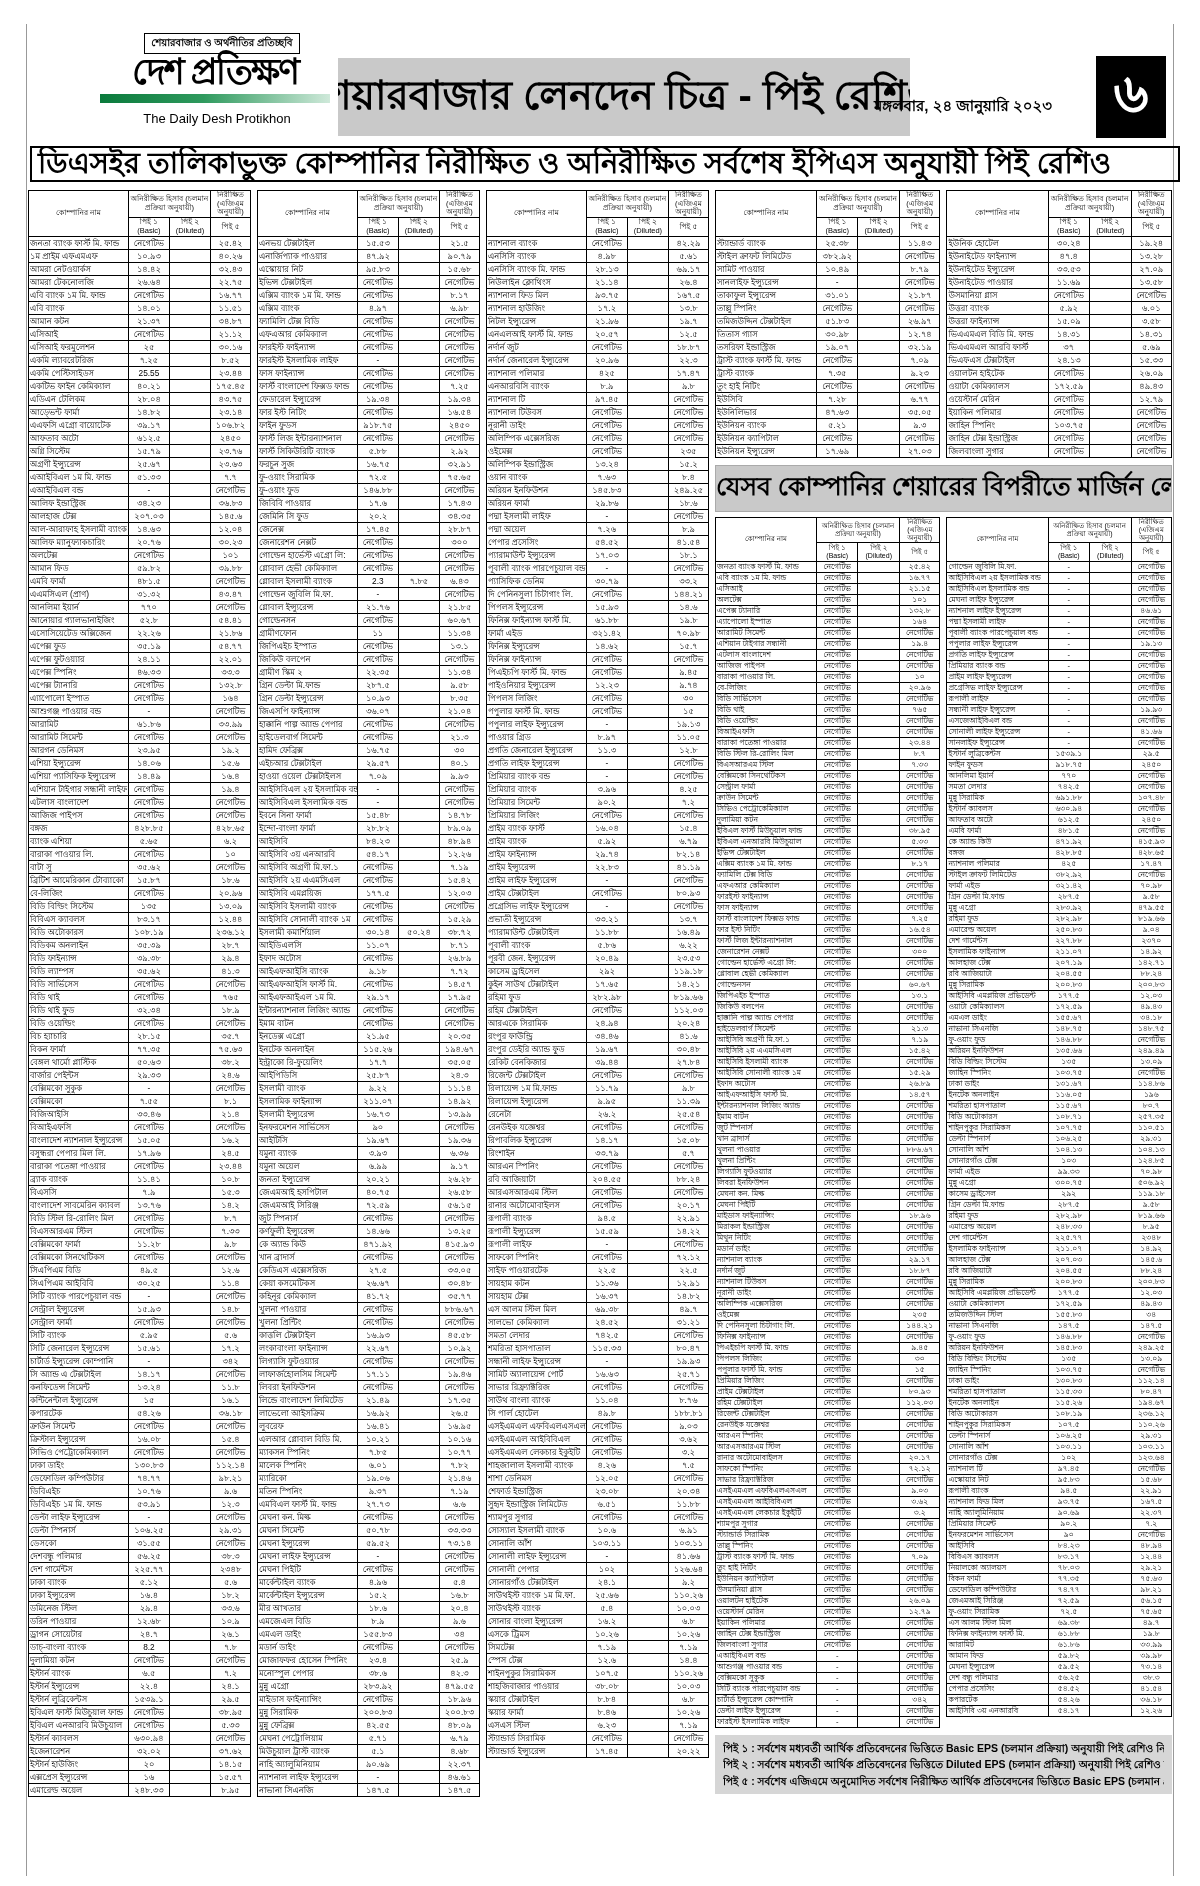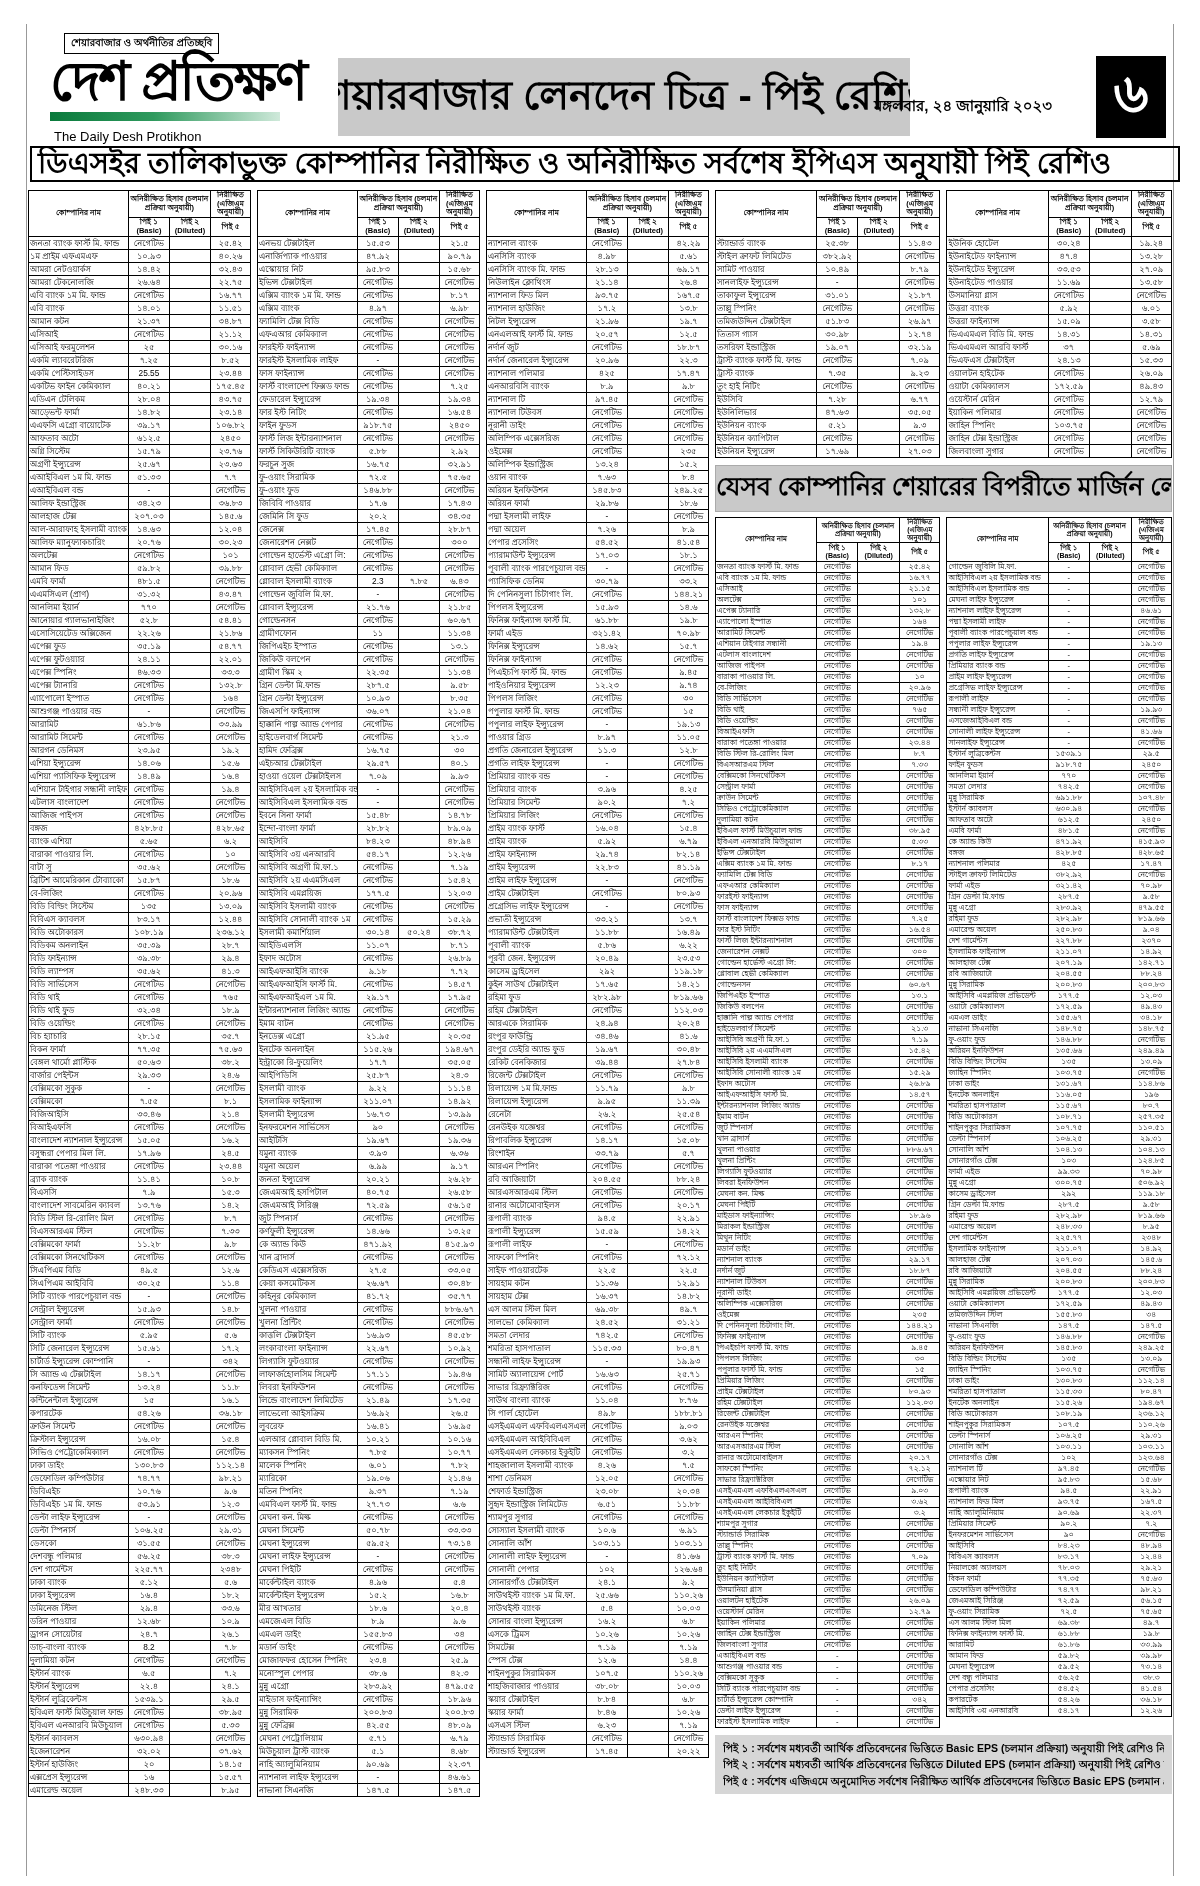--- a/index.html
+++ b/index.html
@@ -1,38 +1,38 @@
 <!DOCTYPE html>
 <html><head>
 <meta charset="utf-8">
 <style>
   html,body{margin:0;padding:0;background:#f2f2f2;}
   body{width:1200px;height:1886px;position:relative;font-family:"Liberation Sans","DejaVu Sans",sans-serif;color:#000;background:#fff;}
   .frame{position:absolute;top:24px;left:26px;right:26px;bottom:10px;border-left:1px solid #999;border-right:1px solid #999;pointer-events:none;}
   
   .masthead{position:absolute;top:28px;left:30px;right:30px;height:116px;}
-  .logo-block{position:absolute;left:20px;top:4px;width:330px;}
+  .logo-block{position:absolute;left:20px;top:4px;width:330px;text-align:center;}
   .logo-tagline{display:inline-block;border:1px solid #000;background:#fff;font-size:10px;font-weight:bold;padding:1px 6px;margin-left:14px;}
-  .logo-main{font-size:54px;font-weight:bold;line-height:1.02;letter-spacing:-2px;white-space:nowrap;}
+  .logo-main{font-size:36px;font-weight:bold;line-height:1.02;letter-spacing:-2px;white-space:nowrap;}
   .logo-strip{height:9px;background:linear-gradient(90deg,#0a7a3c 0%,#2f9a5e 45%,#cfe9da 100%);margin-top:-4px;width:230px;display:inline-block;vertical-align:middle;}
   .logo-sub{display:inline-block;font-size:13px;font-weight:normal;vertical-align:middle;margin-left:4px;white-space:nowrap;}
   .main-title-box{position:absolute;left:308px;top:30px;width:572px;height:78px;background:#c9c9c9;display:flex;align-items:center;justify-content:center;font-size:40px;font-weight:bold;white-space:nowrap;overflow:hidden;}
   .date{position:absolute;right:118px;top:66px;font-size:15px;font-weight:bold;white-space:nowrap;margin-left:32px;}
   .page-num{position:absolute;right:4px;top:28px;width:70px;height:82px;background:#000;color:#fff;display:flex;align-items:center;justify-content:center;font-size:54px;font-weight:bold;}
   
   .subtitle-box{position:absolute;top:146px;left:30px;right:20px;height:36px;border:2px solid #000;display:flex;align-items:center;padding-left:6px;font-size:29px;font-weight:bold;white-space:nowrap;overflow:hidden;box-sizing:border-box;}
   
   .content{position:absolute;top:190px;left:28px;right:28px;display:flex;gap:6px;align-items:flex-start;}
   .col{flex:1;min-width:0;}
   .right-zone{flex:2.05;min-width:0;display:flex;flex-direction:column;}
   .top-pair,.margin-pair{display:flex;gap:6px;}
   .top-pair .col,.margin-pair .col{flex:1;min-width:0;}
   table{border-collapse:collapse;width:100%;table-layout:fixed;}
   th,td{border:1px solid #000;padding:0 1px;overflow:hidden;white-space:nowrap;box-sizing:border-box;}
-  thead th{font-size:7.5px;font-weight:bold;text-align:center;line-height:1.15;white-space:normal;}
+  thead th{font-size:7.5px;font-weight:normal;text-align:center;line-height:1.15;white-space:normal;}
   thead tr.r1 th{height:25px;}
   thead tr.r2 th{height:19px;}
   td{font-size:8.3px;height:12.3px;line-height:12px;}
   td.nm{text-align:left;}
   td.v{text-align:center;}
   col.cnm{width:45%;}col.c1{width:18.5%;}col.c2{width:18.5%;}col.c5{width:18%;}
   .margin-title{background:#c9c9c9;border:1px solid #aaa;text-align:center;font-size:25px;font-weight:bold;margin:7px 0 5px 0;padding:1px 0;white-space:nowrap;overflow:hidden;}
   .margin-pair td{font-size:7.6px;height:10.55px;line-height:10px;}
   .margin-pair thead th{font-size:7px;}
   .notes{background:#d6d6d6;margin-top:7px;padding:5px 8px;font-size:10.5px;line-height:1.55;font-weight:bold;}

